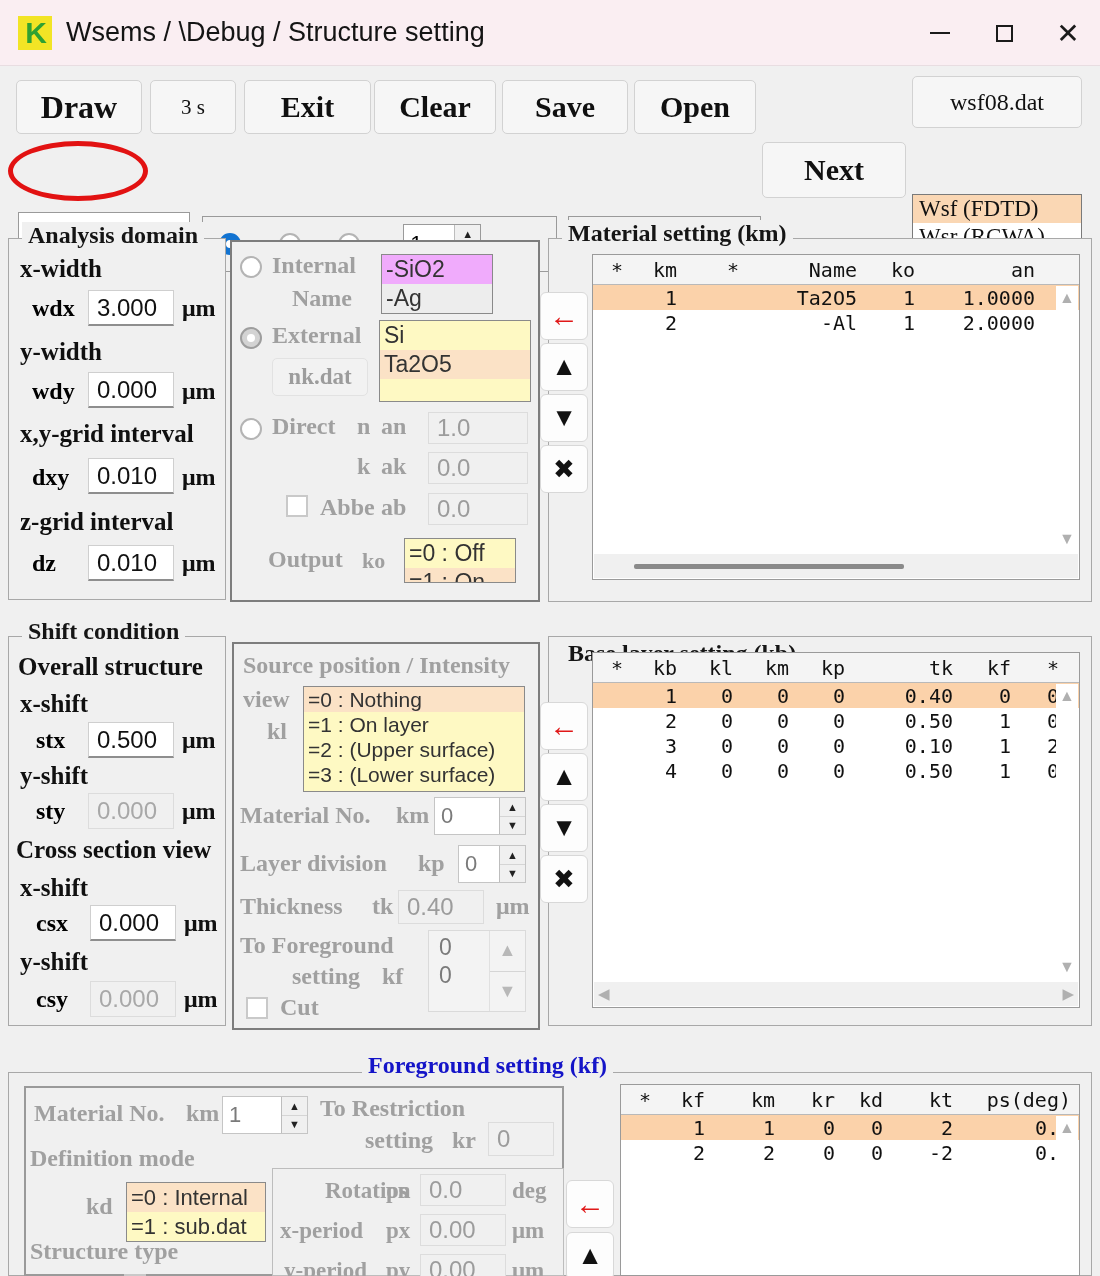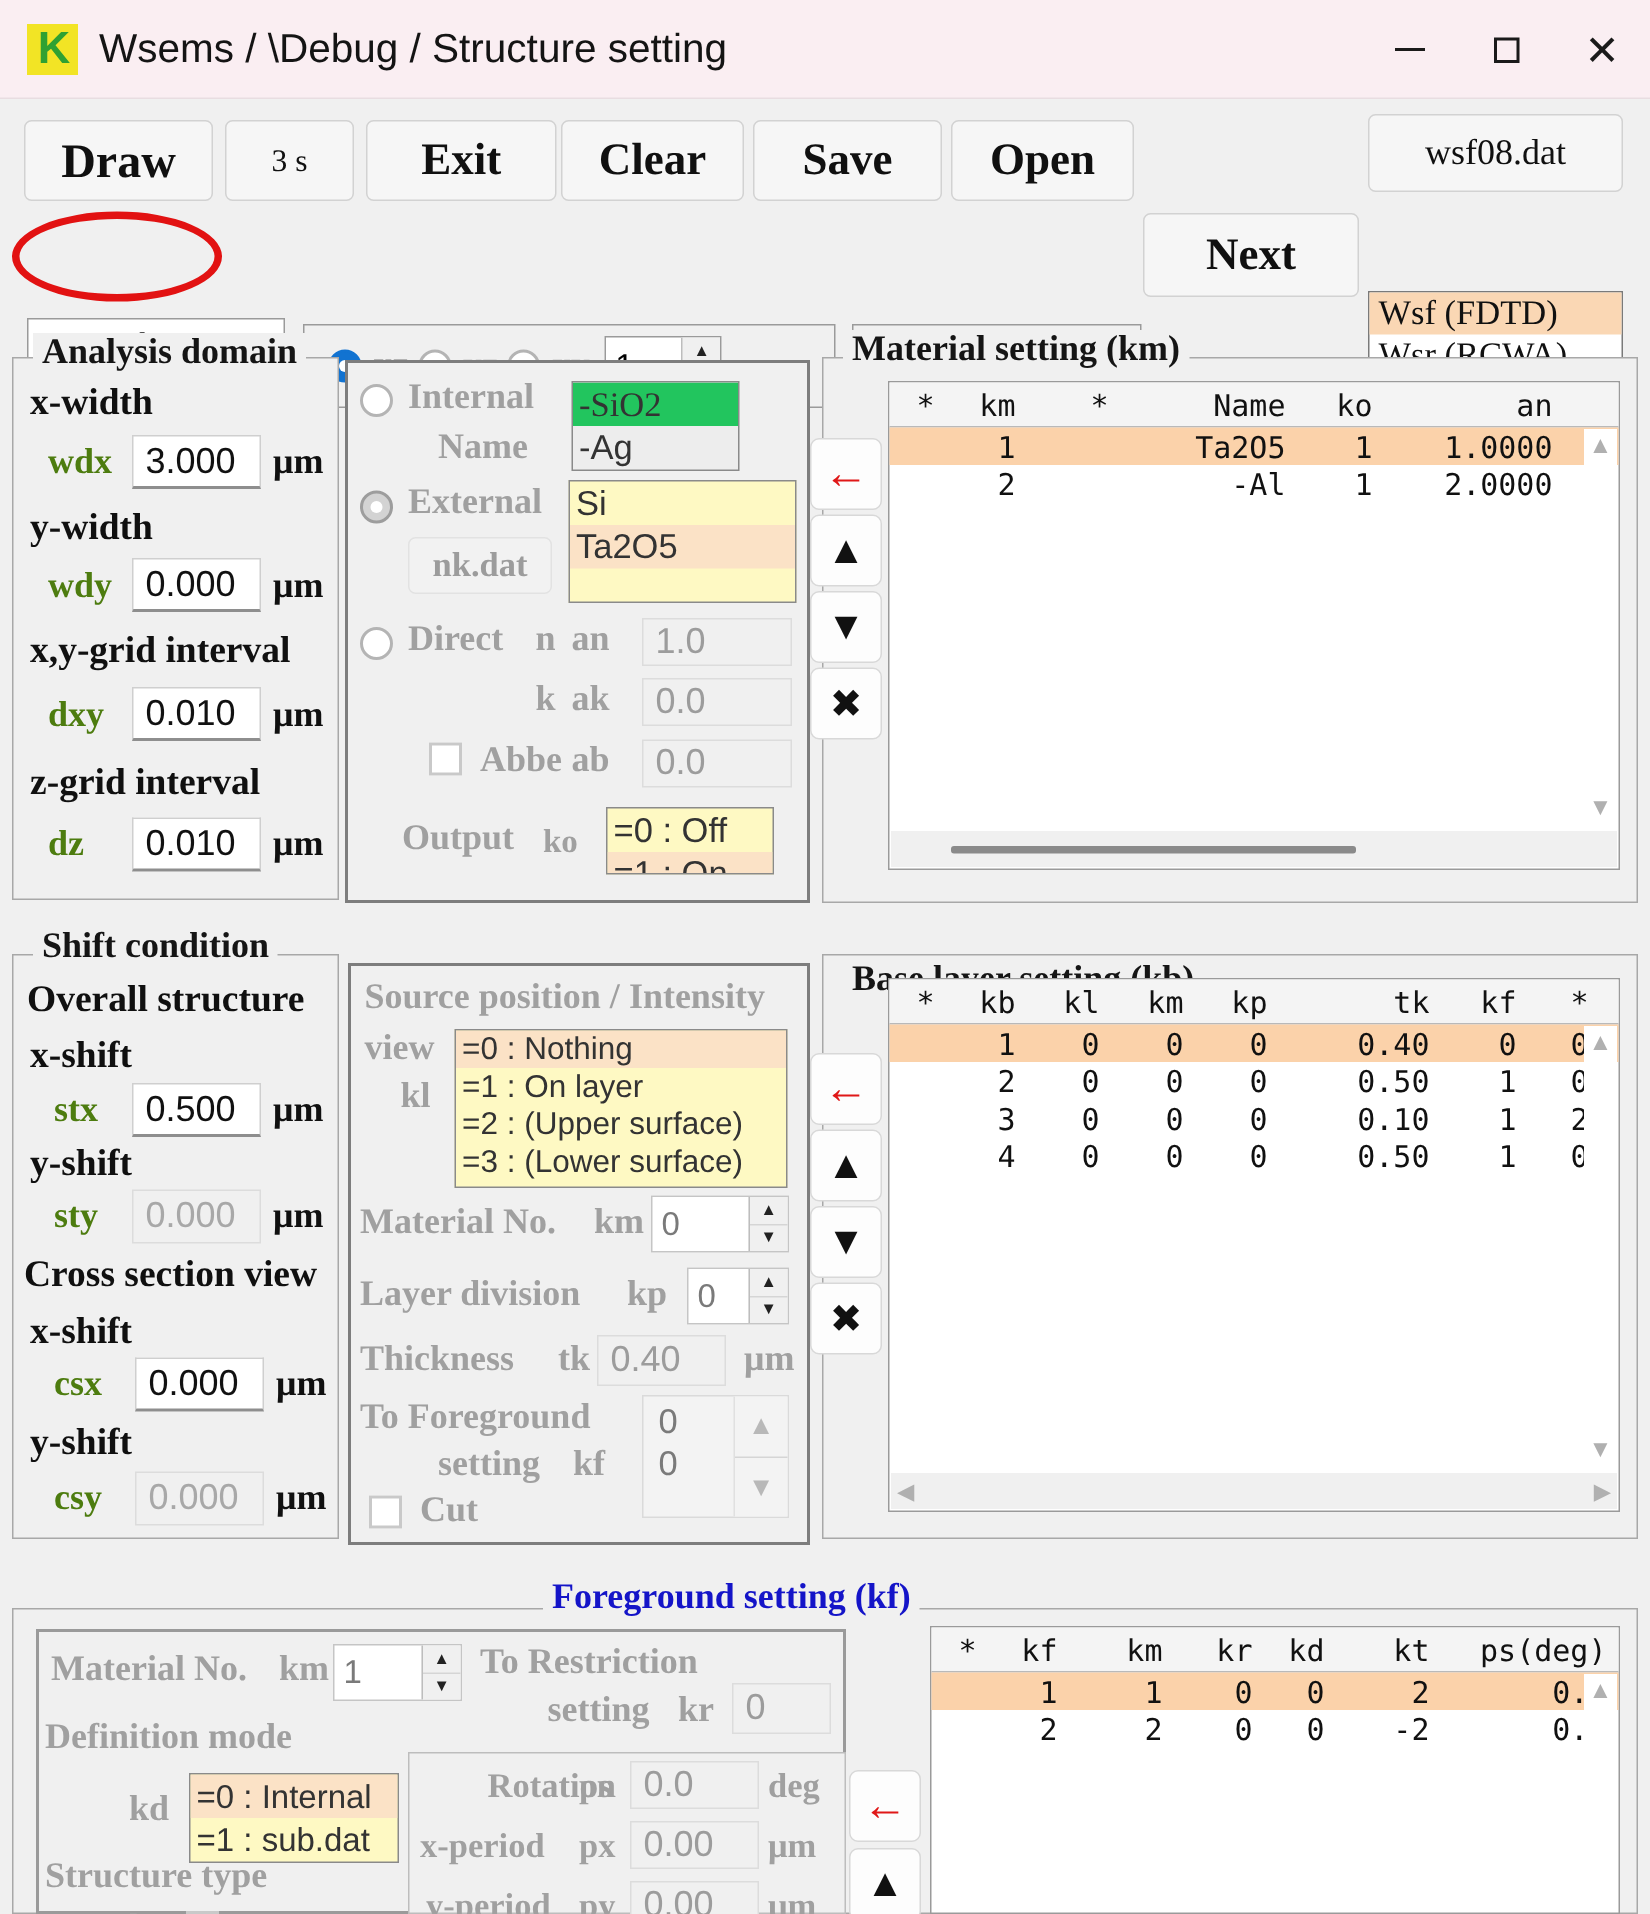--- a/index.html
+++ b/index.html
@@ -103,21 +103,21 @@
   
   .group{ position:absolute;border:1px solid #a8a8a8;background:#f0f0f0; }
   .glabel{
     position:absolute;background:#f0f0f0;padding:0 6px;
     font-family:"Liberation Serif", serif;font-weight:bold;font-size:24px;color:#151515;
     white-space:nowrap;
   }
   .glabel.blue{ color:#1414c8; }
 
   .hdr{ font-family:"Liberation Serif", serif;font-weight:bold;font-size:25px;color:#101010; }
-  .varname{ font-family:"Liberation Serif", serif;font-weight:bold;font-size:24px;color:#4d7c0f; }
+  .varname{ font-family:"Liberation Serif", serif;font-weight:bold;font-size:24px;color:#000000; }
   .unit{ font-family:"Liberation Serif", serif;font-weight:bold;font-size:24px;color:#101010; }
   .tbox{
     background:#ffffff;border:1px solid #cfcfcf;border-bottom:2px solid #8e8e8e;
     font-family:"Liberation Sans", sans-serif;font-size:24px;color:#111;
     display:flex;align-items:center;padding-left:8px;
   }
   .tbox.dim{ background:#f0f0f0;border:1px solid #dcdcdc;border-bottom:1px solid #dcdcdc;color:#a8a8a8; }
   .tbox.dim2{ background:#f0f0f0;border:1px solid #dcdcdc;color:#9c9c9c; }
 
   .dimlabel{ font-family:"Liberation Serif", serif;font-weight:bold;font-size:24px;color:#a0a0a0; }
@@ -241,21 +241,21 @@
 <div class="varname" style="position:absolute;left:32px;top:550px;">dz</div>
 <div class="tbox" style="position:absolute;left:88px;top:545px;width:86px;height:36px;">0.010</div>
 <div class="unit" style="position:absolute;left:182px;top:550px;">μm</div>
 
 <div class="group" style="left:230px;top:240px;width:310px;height:362px;border:2px solid #7d7d7d;"></div>
 
 <span class="radio" style="position:absolute;left:240px;top:256px;"></span>
 <div class="dimlabel" style="position:absolute;left:272px;top:252px;">Internal</div>
 <div class="dimlabel" style="position:absolute;left:292px;top:285px;">Name</div>
 <div class="lbox" style="position:absolute;left:381px;top:254px;width:112px;height:60px;background:#ededed;">
-  <div class="sel" style="background:#22c55e;font-family:Liberation Serif, serif;">-SiO2</div>
+  <div class="sel" style="background:#f0abfc;">-SiO2</div>
   <div>-Ag</div>
 </div>
 
 <span class="radio" style="position:absolute;left:240px;top:327px;border:2px solid #9d9d9d;background:#d3d3d3;">
   <span style="position:absolute;left:5px;top:5px;width:8px;height:8px;border-radius:50%;background:#fff;display:block;"></span>
 </span>
 <div class="dimlabel" style="position:absolute;left:272px;top:322px;">External</div>
 <div class="tbtn plain" style="position:absolute;left:272px;top:358px;width:96px;height:38px;font-weight:bold;font-size:23px;color:#9c9c9c;background:#f2f2f2;border:1px solid #e2e2e2;">nk.dat</div>
 <div class="lbox" style="position:absolute;left:379px;top:320px;width:152px;height:82px;">
   <div>Si</div>

